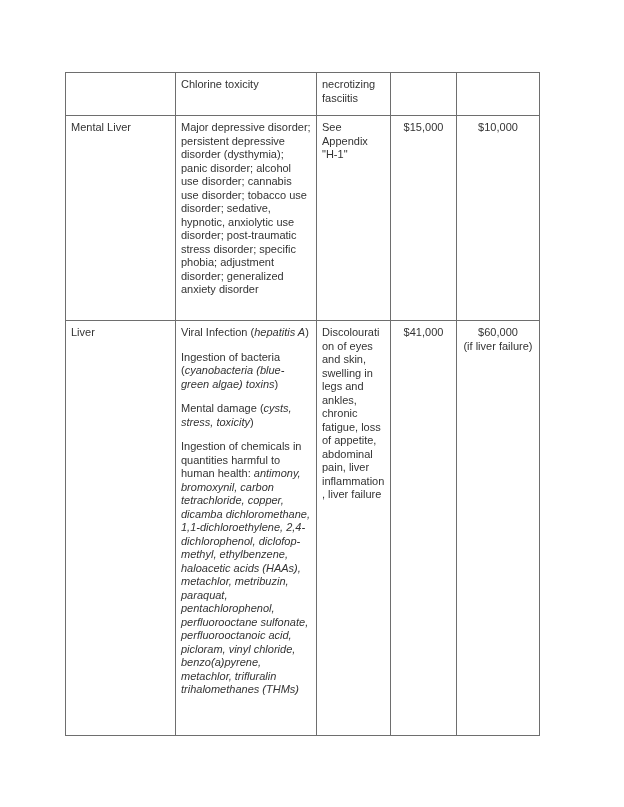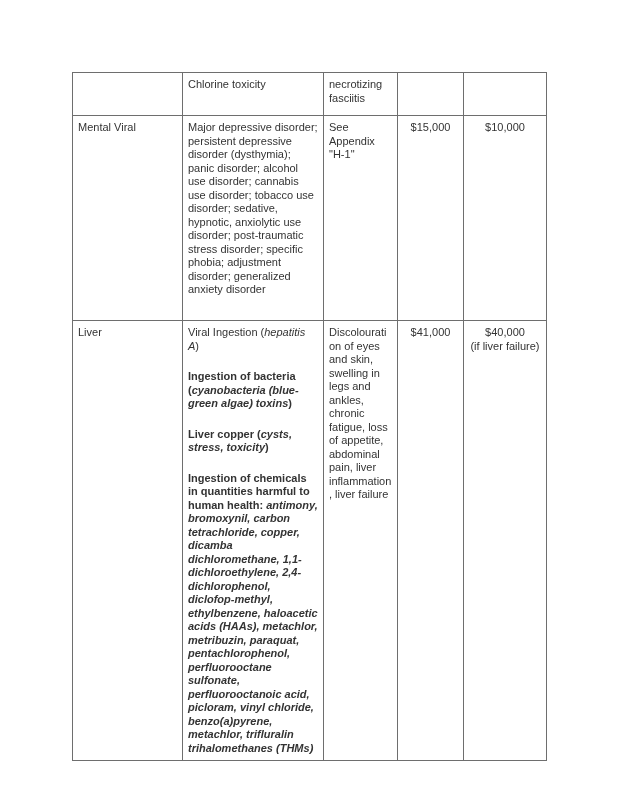--- a/index.html
+++ b/index.html
@@ -8,36 +8,36 @@
     position: relative;
     width: 624px;
     height: 807px;
     background: var(--page-bg, #ffffff);
     font-family: "Liberation Sans", sans-serif;
     color: var(--text-color, #333333);
     overflow: hidden;
   }
   table.comp-table {
     position: absolute;
-    left: 72px;
+    left: 65px;
     top: 72px;
     width: 474px;
     border-collapse: collapse;
     table-layout: fixed;
   }
   table.comp-table td {
     border: 1px solid var(--border-color, #6e6e6e);
     vertical-align: top;
     padding: 5px 5px;
     font-size: 11px;
     line-height: 13.5px;
     overflow-wrap: break-word;
     word-wrap: break-word;
   }
-  td.col-causes p + p { margin-top: 17px; font-weight: bold; }
+  td.col-causes p + p { margin-top: 11px; }
   td.col-symptoms { white-space: pre-line; }
   td.col-amount {
     text-align: center;
     padding-left: 8px;
     padding-right: 8px;
     white-space: pre-line;
   }
   .it { font-style: italic; }
   tr.row-0 { height: 43px; }
   tr.row-1 { height: 205px; }
@@ -59,36 +59,36 @@
         <tr class="row-0">
     <td class="col-condition"></td>
     <td class="col-causes">
             <p><span>Chlorine toxicity</span></p>
           </td>
     <td class="col-symptoms">necrotizing fasciitis</td>
     <td class="col-amount"></td>
     <td class="col-amount"></td>
   </tr>
         <tr class="row-1">
-    <td class="col-condition">Mental Viral</td>
+    <td class="col-condition">Mental Liver</td>
     <td class="col-causes">
             <p><span>Major depressive disorder; persistent depressive disorder (dysthymia); panic disorder; alcohol use disorder; cannabis use disorder; tobacco use disorder; sedative, hypnotic, anxiolytic use disorder; post-traumatic stress disorder; specific phobia; adjustment disorder; generalized anxiety disorder</span></p>
           </td>
     <td class="col-symptoms">See Appendix "H-1"</td>
     <td class="col-amount">$15,000</td>
     <td class="col-amount">$10,000</td>
   </tr>
         <tr class="row-2">
     <td class="col-condition">Liver</td>
     <td class="col-causes">
-            <p><span>Viral Ingestion (</span><span class="it">hepatitis A</span><span>)</span></p>
+            <p><span>Viral Infection (</span><span class="it">hepatitis A</span><span>)</span></p>
             <p><span>Ingestion of bacteria (</span><span class="it">cyanobacteria (blue-green algae) toxins</span><span>)</span></p>
-            <p><span>Liver copper (</span><span class="it">cysts, stress, toxicity</span><span>)</span></p>
+            <p><span>Mental damage (</span><span class="it">cysts, stress, toxicity</span><span>)</span></p>
             <p><span>Ingestion of chemicals in quantities harmful to human health: </span><span class="it">antimony, bromoxynil, carbon tetrachloride, copper, dicamba dichloromethane, 1,1-dichloroethylene, 2,4-dichlorophenol, diclofop-methyl, ethylbenzene, haloacetic acids (HAAs), metachlor, metribuzin, paraquat, pentachlorophenol, perfluorooctane sulfonate, perfluorooctanoic acid, picloram, vinyl chloride, benzo(a)pyrene, metachlor, trifluralin trihalomethanes (THMs)</span></p>
           </td>
     <td class="col-symptoms">Discolouration of eyes and skin, swelling in legs and ankles, chronic fatigue, loss of appetite, abdominal pain, liver inflammation, liver failure</td>
     <td class="col-amount">$41,000</td>
-    <td class="col-amount">$40,000
+    <td class="col-amount">$60,000
 (if liver failure)</td>
   </tr>
       </tbody>
   </table>
 </div>
 
 </body></html>

